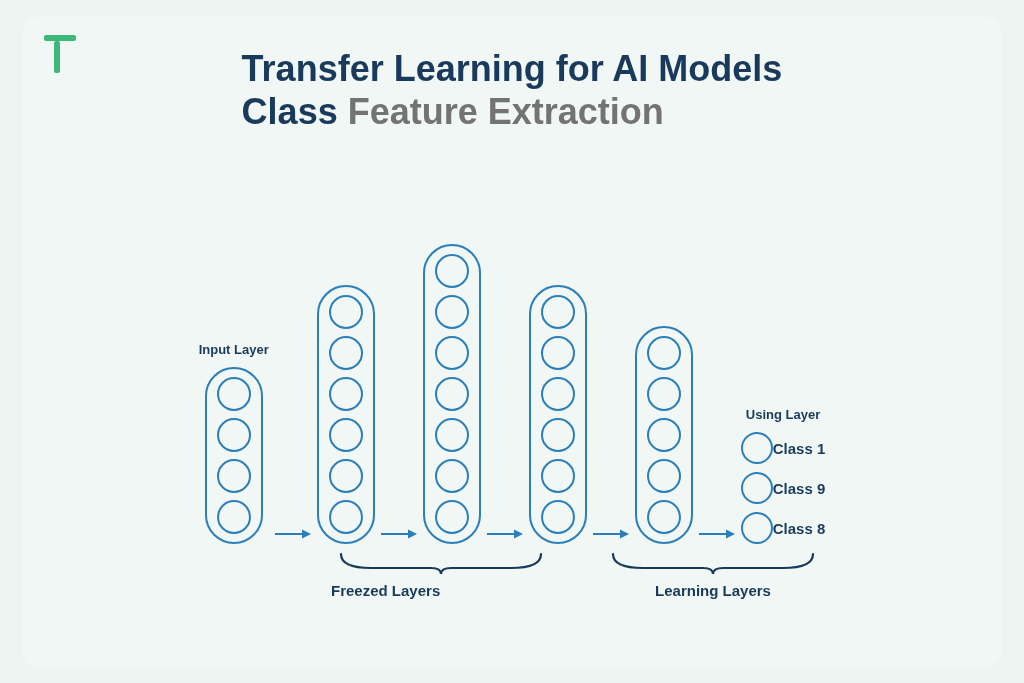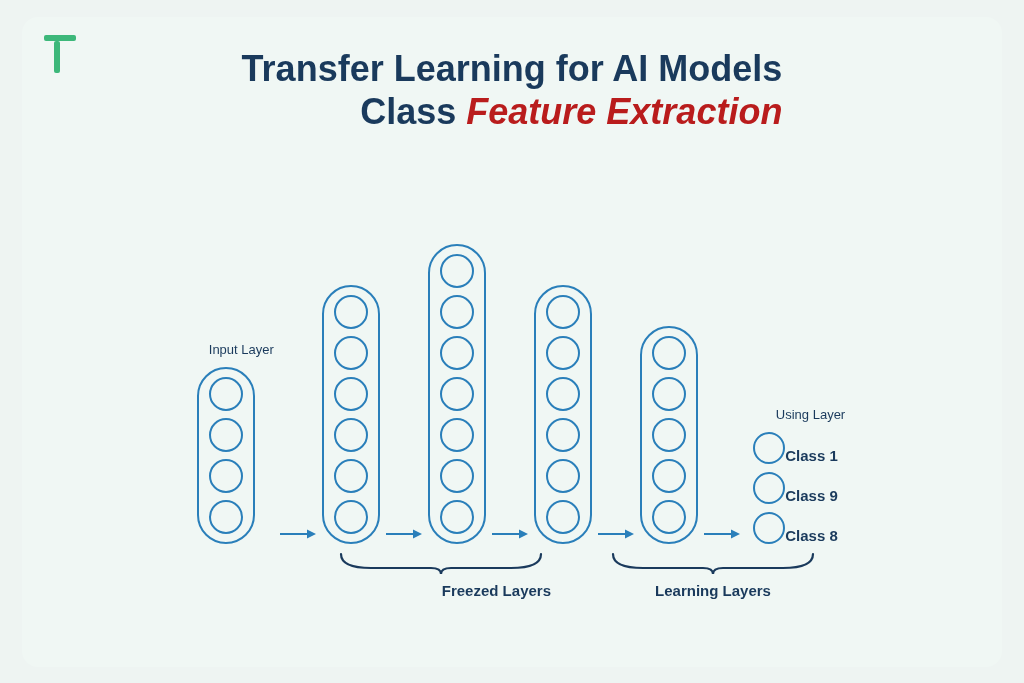--- a/index.html
+++ b/index.html
@@ -29,55 +29,53 @@
 
     .logo {
       position: absolute;
       top: 18px;
       left: 22px;
       width: 32px;
       height: 36px;
     }
 
     .title {
-      text-align: right;
+      text-align: left;
       margin-top: 10px;
       margin-bottom: 30px;
     }
 
     .title h1 {
       font-size: 36px;
       font-weight: 900;
       color: #1a3a5c;
       line-height: 1.2;
     }
 
     .title .highlight {
-      color: #b91c1c;
-      font-style: italic;
+      color: #737373;
     }
 
     .diagram {
       display: flex;
       align-items: center;
       justify-content: center;
       width: 100%;
       flex: 1;
       position: relative;
       margin-top: 10px;
     }
 
     .layer-label {
       font-size: 13px;
-      font-weight: 400;
+      font-weight: 700;
       color: #1a3a5c;
       text-align: center;
       margin-bottom: 8px;
       line-height: 1.3;
-      margin-left: 30px;
     }
 
     .neuron-col {
       display: flex;
       flex-direction: column;
       align-items: center;
       border: 2.5px solid #2a7fba;
       border-radius: 40px;
       padding: 8px 10px;
       gap: 7px;
@@ -105,21 +103,21 @@
       margin-top: 30px;
     }
 
     .arrow svg {
       width: 36px;
       height: 20px;
     }
 
     .output-row {
       display: flex;
-      align-items: flex-end;
+      align-items: center;
     }
 
     .output-neuron {
       width: 32px;
       height: 32px;
       border-radius: 50%;
       border: 2.5px solid #2a7fba;
       background: transparent;
     }
 
@@ -297,21 +295,21 @@
         </div>
 
       </div>
 
       <div style="display:flex; justify-content:center; margin-top:6px; width:100%; align-items:flex-start;">
 
         <div style="width:78px;"></div>
 
         <div style="width:52px;"></div>
 
-        <div style="display:flex; flex-direction:column; align-items:flex-end; width:220px;">
+        <div style="display:flex; flex-direction:column; align-items:flex-start; width:220px;">
           <svg class="brace-svg" width="220" height="28" viewBox="0 0 220 28">
             <path d="M10,4 Q10,18 40,18 L100,18 Q110,18 110,24 Q110,18 120,18 L180,18 Q210,18 210,4" fill="none" stroke="#1a3a5c" stroke-width="2.2" stroke-linecap="round"></path>
           </svg>
           <span class="brace-label">Freezed Layers</span>
         </div>
 
         <div style="width:52px;"></div>
 
         <div style="display:flex; flex-direction:column; align-items:center; width:220px;">
           <svg class="brace-svg" width="220" height="28" viewBox="0 0 220 28">

